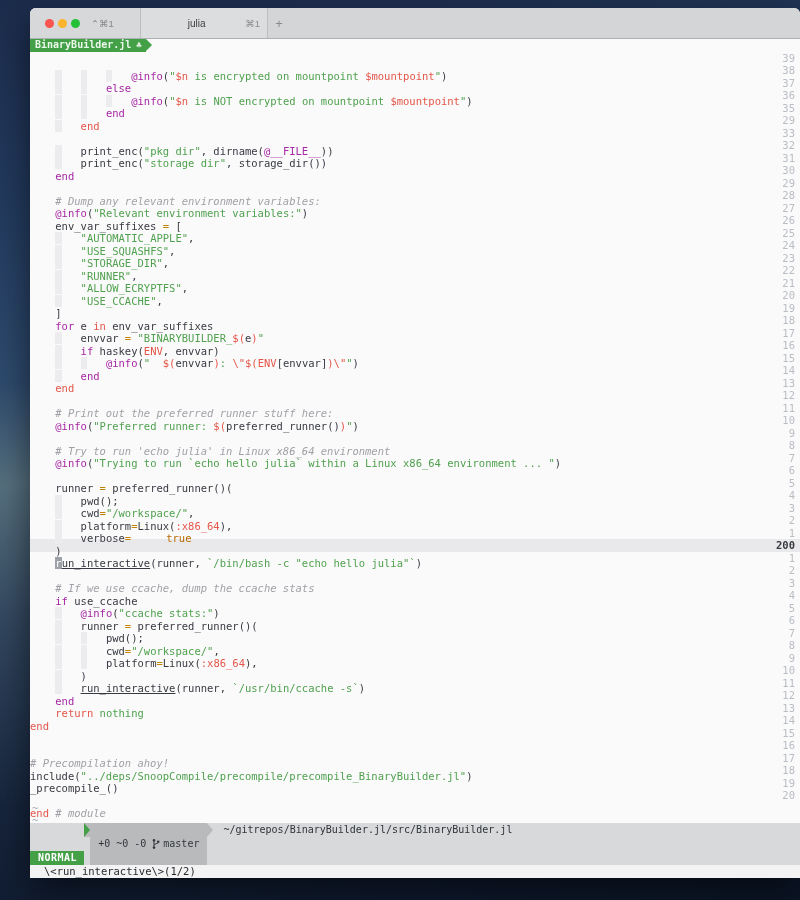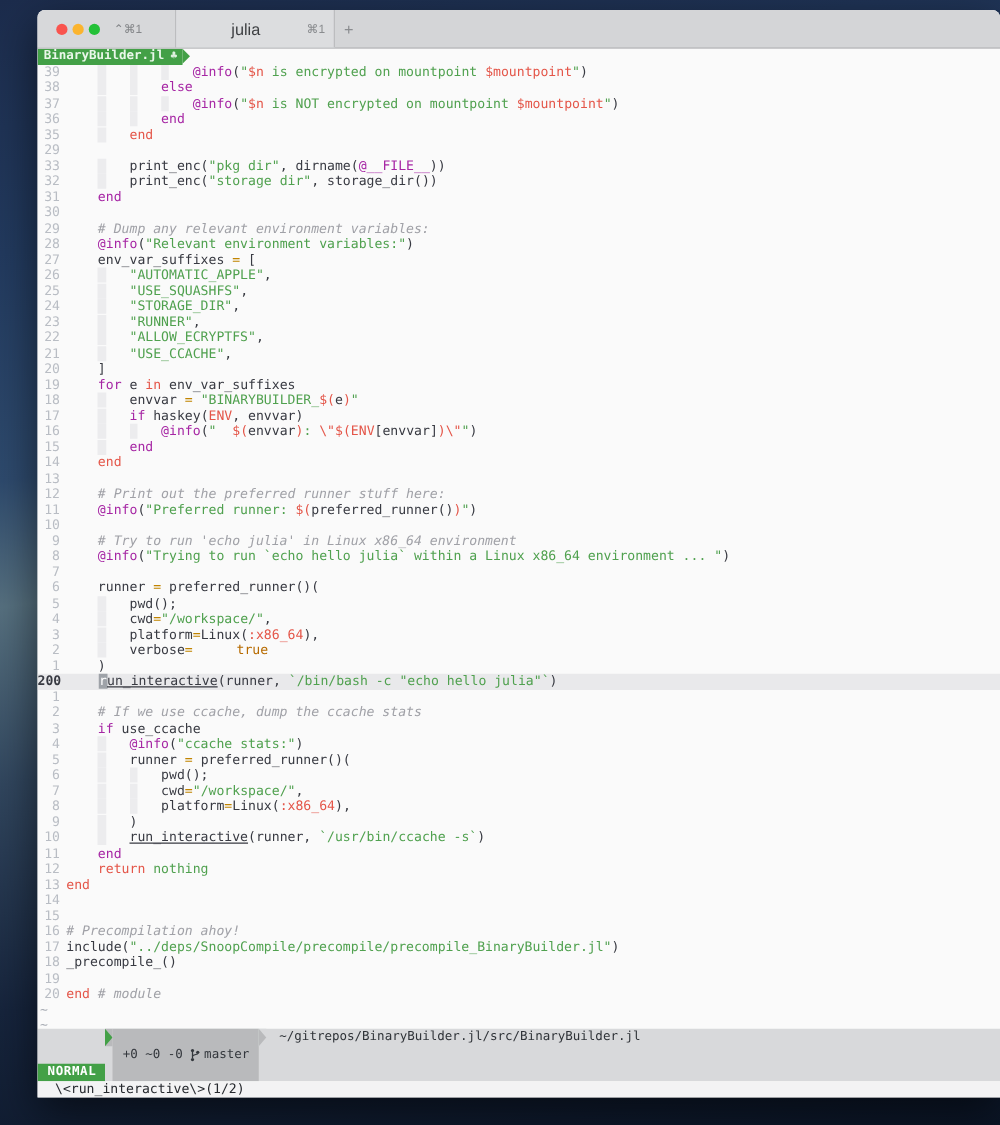--- a/index.html
+++ b/index.html
@@ -17,32 +17,32 @@
   
   .tabbar{flex:0 0 30px;background:#d4d5d7;border-bottom:1px solid #aeafb1;
     display:flex;align-items:stretch;font-family:"Liberation Sans",sans-serif;}
   .tl-seg{flex:0 0 95px;display:flex;align-items:center;padding-left:15px;border-right:1px solid #bcbdbf;background:#d7d8da;}
   .light{width:9px;height:9px;border-radius:50%;margin-right:4px;}
   .light.red{background:#f9544e;}
   .light.yellow{background:#fbb42e;}
   .light.green{background:#24c138;}
   .win-shortcut{margin-left:7px;font-size:9.5px;color:#85878a;white-space:nowrap;}
   .tab{flex:0 0 112px;display:flex;align-items:center;background:#dcdddf;border-right:1px solid #bcbdbf;padding:0 7px;}
-  .tab-title{flex:1;text-align:center;font-size:13px;color:#3c3e41;}
+  .tab-title{flex:1;text-align:center;font-size:10px;color:#3c3e41;}
   .tab-shortcut{font-size:9.5px;color:#8a8c8f;}
   .new-tab{flex:0 0 22px;display:flex;align-items:center;justify-content:center;color:#8a8c8f;font-size:13px;}
   .tab-rest{flex:1;}
   
   .editor{flex:1 1 auto;background:#fafafa;font-size:10.5px;line-height:12.5px;overflow:hidden;}
   .badge-row{height:12.5px;display:flex;}
   .badge{display:inline-flex;align-items:center;background:#43a047;color:#eaf7ea;
     font-weight:bold;font-size:10px;line-height:12.5px;padding:0 4px 0 5px;white-space:pre;}
   .badge .tree{font-size:9px;margin-left:5px;color:#dff0df;}
   .badge-arrow{width:0;height:0;border-top:6.25px solid transparent;border-bottom:6.25px solid transparent;border-left:6px solid #43a047;}
-  .row{display:flex;height:12.5px;white-space:pre;}
+  .row{display:flex;height:12.5px;white-space:pre;flex-direction:column;}
   .row .num{flex:0 0 18px;margin-right:5px;text-align:right;color:#b9bdc4;}
   .row .code{flex:1;white-space:pre;color:#383a42;}
   .row.cur{background:#e9e9eb;}
   .row.cur .num{color:#383a42;font-weight:bold;}
   .guide{background:#ececee;}
   .t-d{color:#383a42;}
   .t-k{color:#a626a4;}
   .t-r{color:#e45649;}
   .t-s{color:#50a14f;}
   .t-g{color:#50a14f;}

